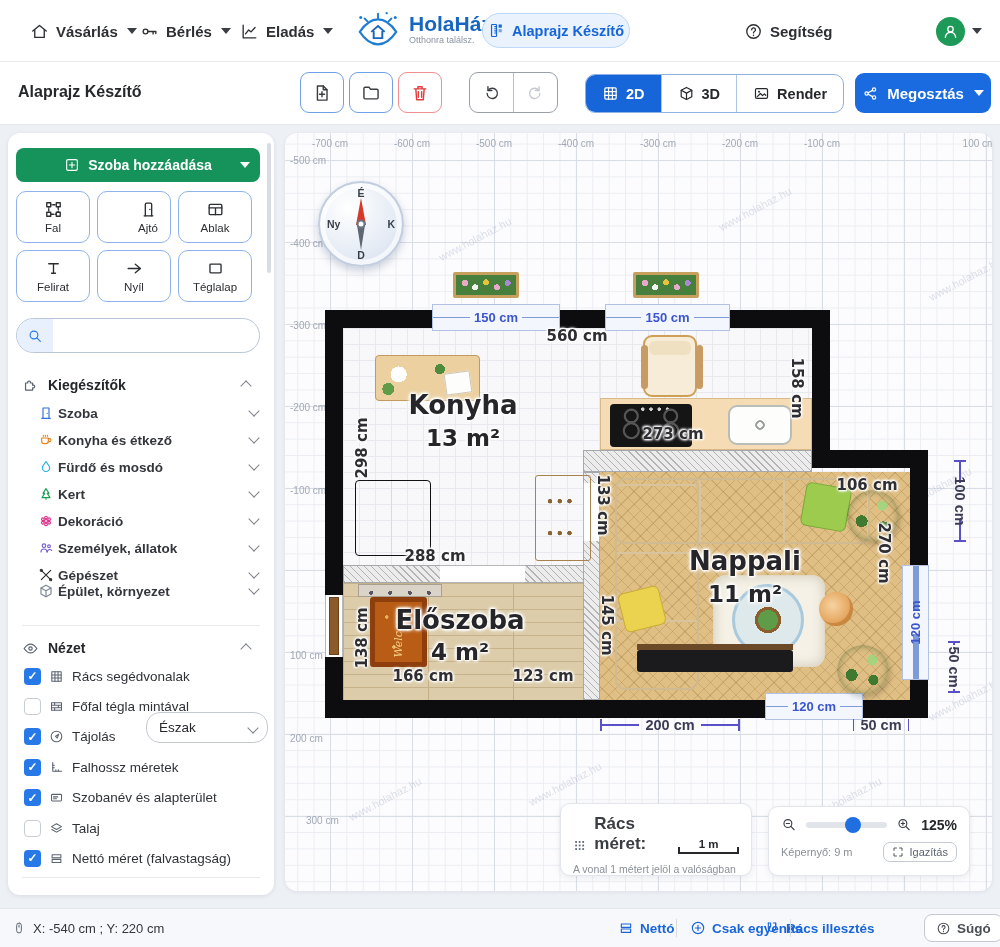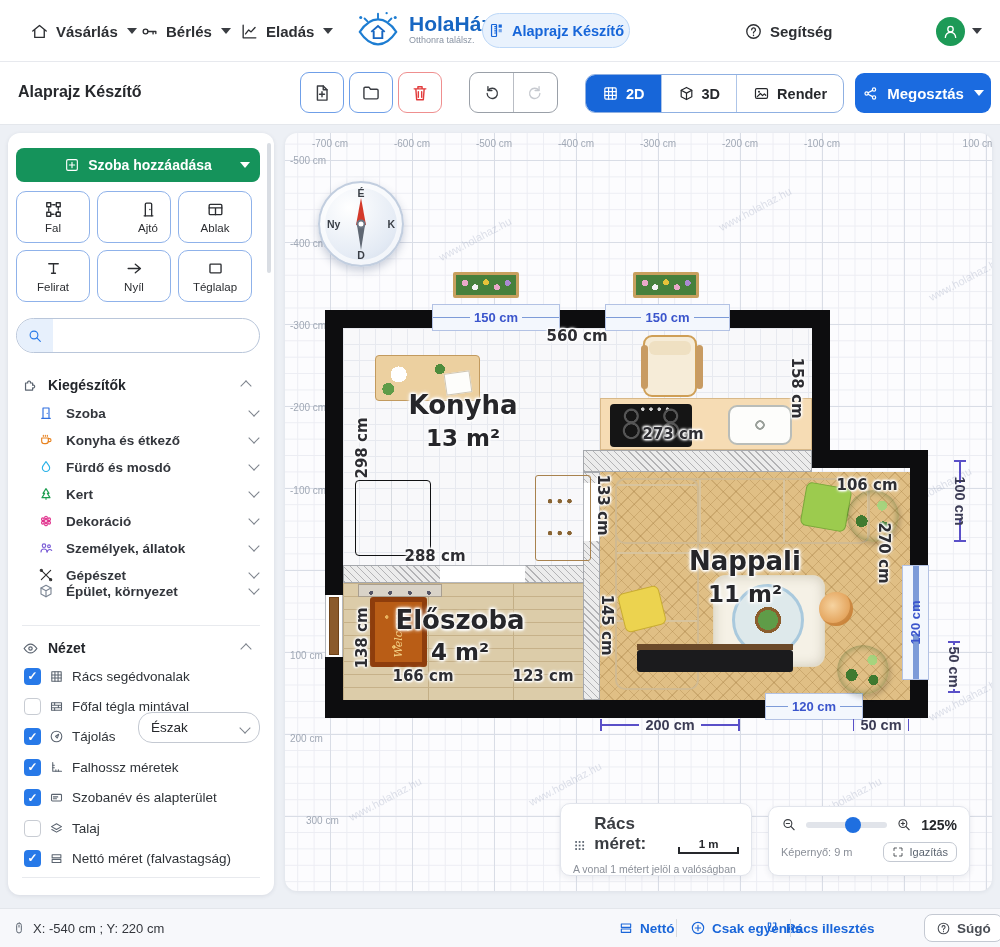--- a/index.html
+++ b/index.html
@@ -50,29 +50,29 @@
   .tool-tile .ic{width:19px;height:19px;}
   .tool-tile .tl{font-size:11.5px;color:#2b2d31;}
   #search-box{position:absolute;left:8px;top:185px;width:244px;height:35px;border:1px solid #b9c6da;border-radius:18px;display:flex;overflow:hidden;background:#fff;}
   #search-box .sicon{width:36px;background:#e7f0fc;display:flex;align-items:center;justify-content:center;color:#2779e8;}
   #search-box .sicon .ic{width:16px;height:16px;}
   #search-box input{flex:1;border:none;outline:none;font-size:13px;padding:0 8px;background:transparent;}
   .cat-header{position:absolute;left:14px;width:238px;height:24px;display:flex;align-items:center;gap:9px;font-size:14px;font-weight:700;color:#23262b;cursor:pointer;}
   .cat-header .ic{width:17px;height:17px;color:#5b6470;}
   .chev{width:8px;height:8px;border-right:1.6px solid #7d838c;border-bottom:1.6px solid #7d838c;transform:rotate(45deg);position:absolute;right:10px;top:5px;}
   .chev.up{transform:rotate(225deg);top:9px;}
-  .cat-row{position:absolute;left:30px;width:222px;height:24px;display:flex;align-items:center;gap:12px;font-size:13.5px;font-weight:600;color:#33363c;cursor:pointer;}
+  .cat-row{position:absolute;left:30px;width:222px;height:24px;display:flex;align-items:center;gap:4px;font-size:13.5px;font-weight:600;color:#33363c;cursor:pointer;}
   .cat-row .ic{width:16px;height:16px;}
   .sb-divider{position:absolute;left:14px;width:238px;height:1px;background:#e8eaee;}
   .view-row{position:absolute;left:16px;width:236px;height:22px;display:flex;align-items:center;gap:8px;font-size:13.5px;color:#2f3338;cursor:pointer;}
   .checkbox{width:17px;height:17px;border-radius:4px;flex:0 0 auto;display:flex;align-items:center;justify-content:center;}
   .checkbox.on{background:#2779e8;color:#fff;font-size:12px;font-weight:700;}
   .checkbox.off{background:#fff;border:1.5px solid #c8ccd3;}
   .view-row .vic{width:15px;height:15px;color:#5b6470;flex:0 0 auto;}
-  #tajolas-select{position:absolute;left:130px;top:579px;width:122px;height:31px;border:1px solid #c4c9d2;border-radius:14px;display:flex;align-items:center;padding:0 12px;font-size:13.5px;color:#26282c;cursor:pointer;background:#fff;}
+  #tajolas-select{position:absolute;left:138px;top:579px;width:122px;height:31px;border:1px solid #c4c9d2;border-radius:14px;display:flex;align-items:center;padding:0 12px;font-size:13.5px;color:#26282c;cursor:pointer;background:#fff;}
   #tajolas-select .chev{top:11px;}
   #sb-scroll{position:absolute;right:3px;top:10px;width:4px;height:130px;border-radius:2px;background:#d9dde3;}
   
   #canvas{left:285px;top:133px;width:707px;height:758px;background:#fcfcfe;border-radius:12px;box-shadow:0 1px 4px rgba(25,39,70,.08);overflow:hidden;z-index:30;
     background-image:
       linear-gradient(#d9dde6 1px,transparent 1px),linear-gradient(90deg,#d9dde6 1px,transparent 1px),
       linear-gradient(#ecedf3 1px,transparent 1px),linear-gradient(90deg,#ecedf3 1px,transparent 1px);
     background-size:82px 82px,82px 82px,16.4px 16.4px,16.4px 16.4px;
     background-position:45px 27px,45px 27px,45px 27px,45px 27px;}
   .rt{position:absolute;top:5px;font-size:10px;color:#a0a8b5;transform:translateX(-50%);white-space:nowrap;}

